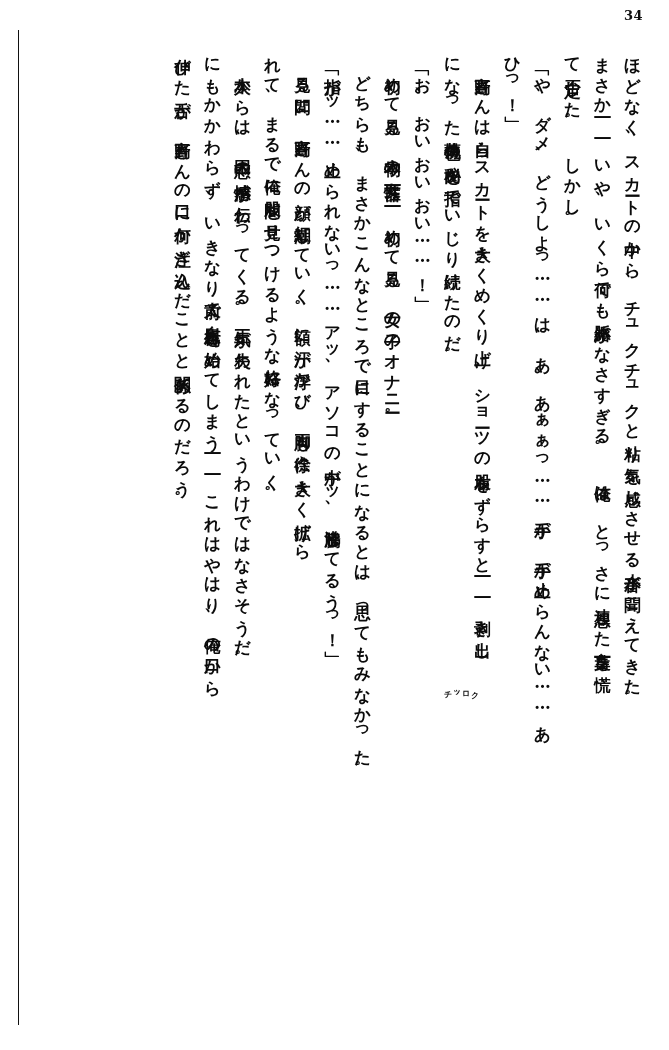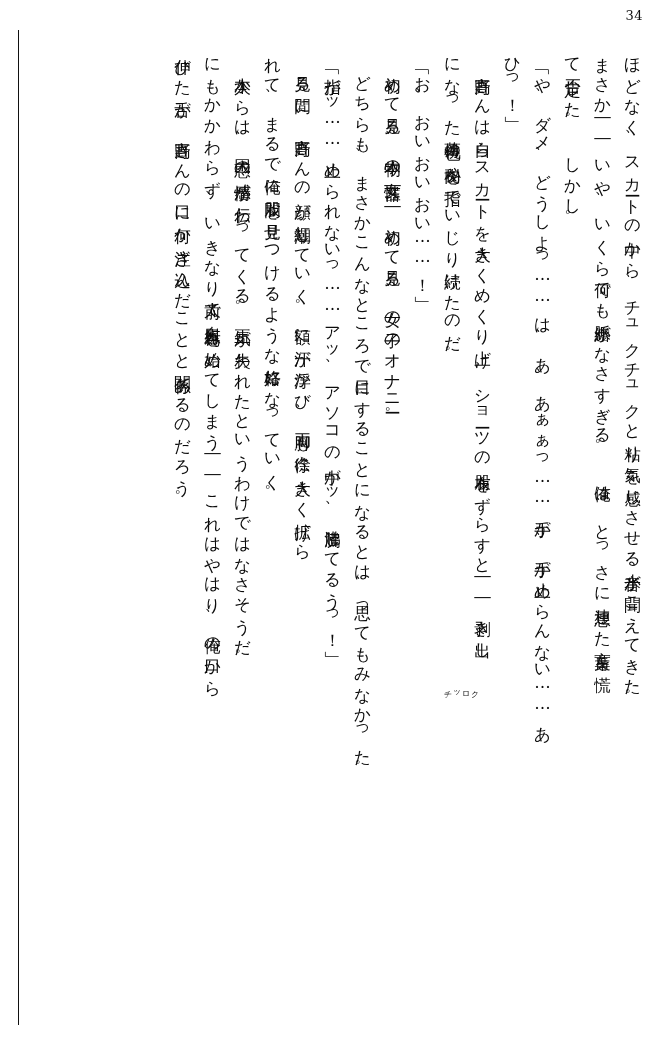--- a/index.html
+++ b/index.html
@@ -10,20 +10,21 @@
   body {
     font-family: "DejaVu Serif", serif;
   }
   .page {
     position: relative;
     width: 669px;
     height: 1050px;
     background: #ffffff;
     overflow: hidden;
     box-sizing: border-box;
+    font-weight: bold;
   }
   .page-number {
     position: absolute;
     top: 8px;
     right: 26px;
     font-size: 13px;
     color: #111;
     letter-spacing: 0.5px;
     font-family: "DejaVu Serif", serif;
   }

